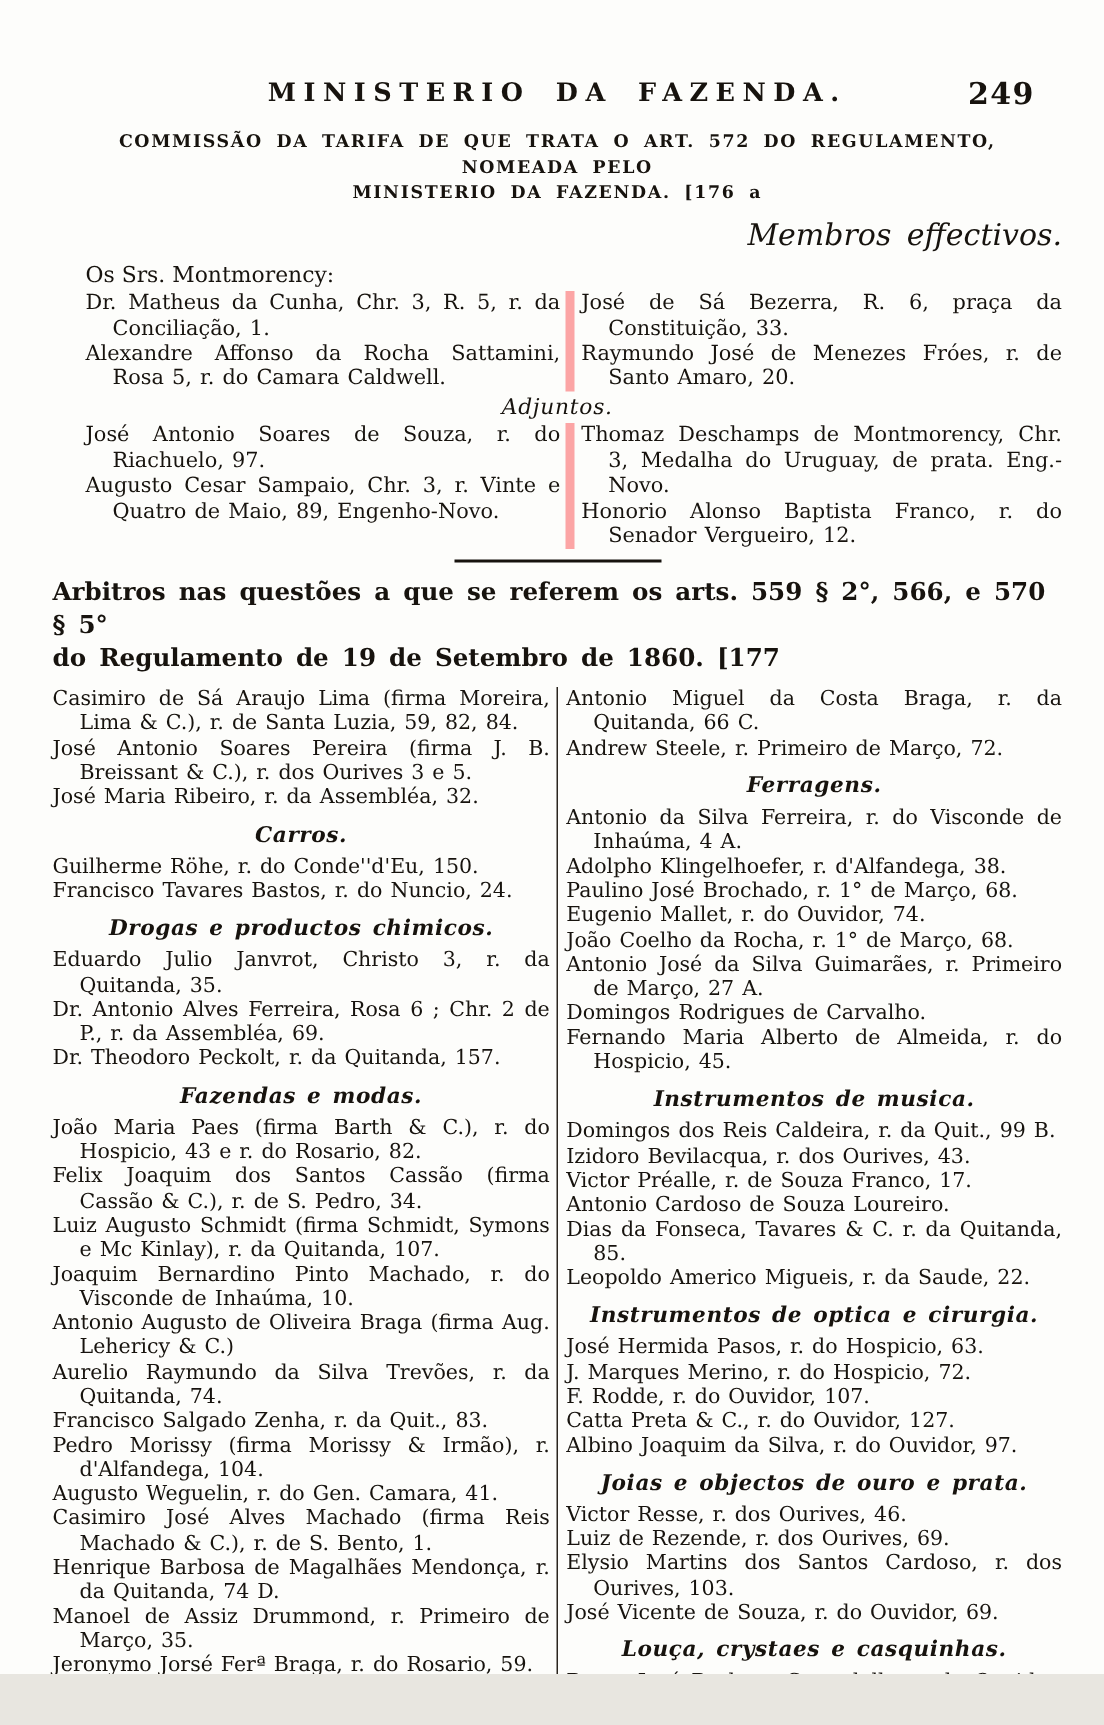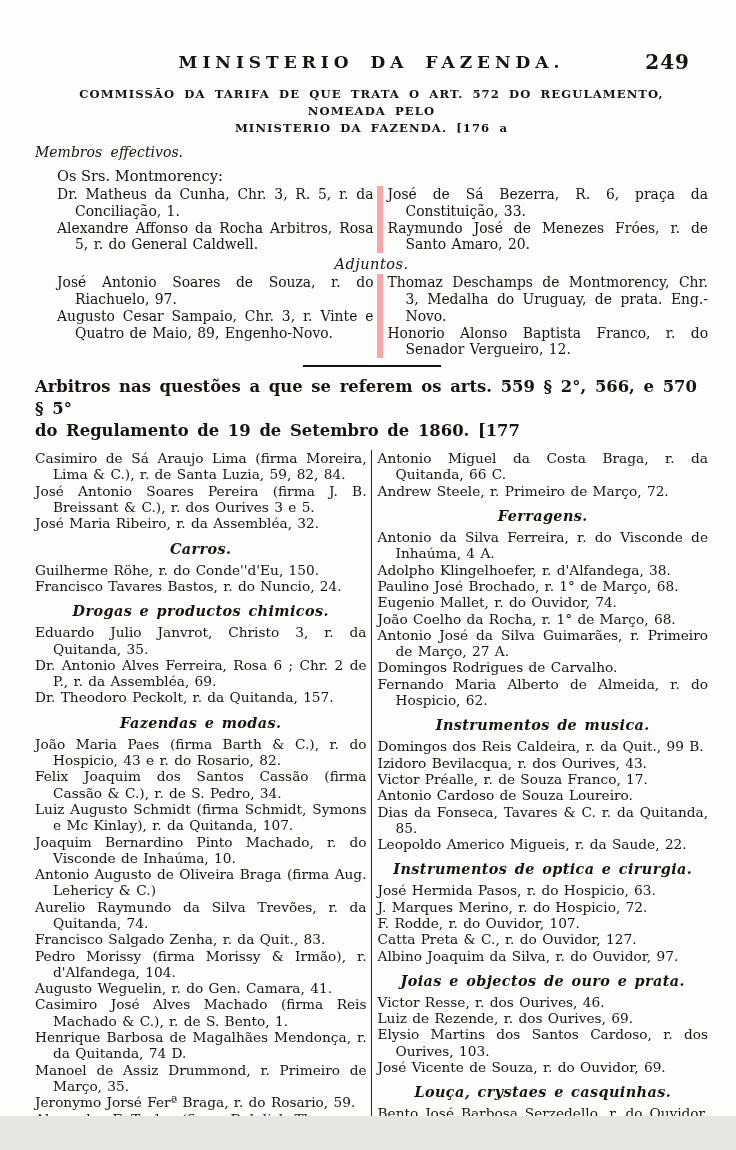--- a/index.html
+++ b/index.html
@@ -23,22 +23,22 @@
   .page-number{
     position:absolute;right:18px;top:-2px;
     font-size:20px;font-weight:bold;letter-spacing:1px;
   }
   .commission{
     margin:14px 10px 0 10px;text-align:center;
     font-size:11.6px;font-weight:bold;letter-spacing:1.1px;word-spacing:4px;
     line-height:17px;
   }
   .membros{
-    margin:7px 0 0 0;text-align:left;
-    font-style:italic;font-size:14px;word-spacing:4px;
+    margin:7px 0 0 0;text-align:right;
+    font-style:italic;font-size:20px;word-spacing:4px;
   }
   .conferentes-label{
     margin:7px 0 2px 22px;font-size:14.6px;
   }
   
   .twocol{display:flex;align-items:stretch;padding-left:22px;}
   .tc-col{width:50%;box-sizing:border-box;}
   .tc-col.left{border-right:6px solid #fca5a5;padding-right:3px;}
   .tc-col.right{padding-left:5px;}
   .adjuntos-heading{
@@ -86,21 +86,21 @@
 
   <p class="commission"><span>COMMISSÃO DA TARIFA DE QUE TRATA O ART. 572 DO REGULAMENTO, NOMEADA PELO</span><br><span>MINISTERIO DA FAZENDA. [176 a</span></p>
 
   <p class="membros">Membros effectivos.</p>
 
   <p class="conferentes-label">Os Srs. Montmorency:</p>
 
   <section class="twocol" id="conferentes">
       <div class="tc-col left">
         <p class="entry">Dr. Matheus da Cunha, Chr. 3, R. 5, r. da Conciliação, 1.</p>
-        <p class="entry">Alexandre Affonso da Rocha Arbitros, Rosa 5, r. do General Caldwell.</p>
+        <p class="entry">Alexandre Affonso da Rocha Sattamini, Rosa 5, r. do Camara Caldwell.</p>
       </div>
       <div class="tc-col right">
         <p class="entry">José de Sá Bezerra, R. 6, praça da Constituição, 33.</p>
         <p class="entry">Raymundo José de Menezes Fróes, r. de Santo Amaro, 20.</p>
       </div>
     </section>
 
   <p class="adjuntos-heading">Adjuntos.</p>
 
   <section class="twocol" id="adjuntos">
@@ -150,21 +150,21 @@
         <p class="entry">Antonio Miguel da Costa Braga, r. da Quitanda, 66 C.</p>
         <p class="entry">Andrew Steele, r. Primeiro de Março, 72.</p>
         <h3 class="sec-heading">Ferragens.</h3>
         <p class="entry">Antonio da Silva Ferreira, r. do Visconde de Inhaúma, 4 A.</p>
         <p class="entry">Adolpho Klingelhoefer, r. d'Alfandega, 38.</p>
         <p class="entry">Paulino José Brochado, r. 1° de Março, 68.</p>
         <p class="entry">Eugenio Mallet, r. do Ouvidor, 74.</p>
         <p class="entry">João Coelho da Rocha, r. 1° de Março, 68.</p>
         <p class="entry">Antonio José da Silva Guimarães, r. Primeiro de Março, 27 A.</p>
         <p class="entry">Domingos Rodrigues de Carvalho.</p>
-        <p class="entry">Fernando Maria Alberto de Almeida, r. do Hospicio, 62.</p>
+        <p class="entry">Fernando Maria Alberto de Almeida, r. do Hospicio, 45.</p>
         <h3 class="sec-heading">Instrumentos de musica.</h3>
         <p class="entry">Domingos dos Reis Caldeira, r. da Quit., 99 B.</p>
         <p class="entry">Izidoro Bevilacqua, r. dos Ourives, 43.</p>
         <p class="entry">Victor Préalle, r. de Souza Franco, 17.</p>
         <p class="entry">Antonio Cardoso de Souza Loureiro.</p>
         <p class="entry">Dias da Fonseca, Tavares &amp; C. r. da Quitanda, 85.</p>
         <p class="entry">Leopoldo Americo Migueis, r. da Saude, 22.</p>
         <h3 class="sec-heading">Instrumentos de optica e cirurgia.</h3>
         <p class="entry">José Hermida Pasos, r. do Hospicio, 63.</p>
         <p class="entry">J. Marques Merino, r. do Hospicio, 72.</p>

